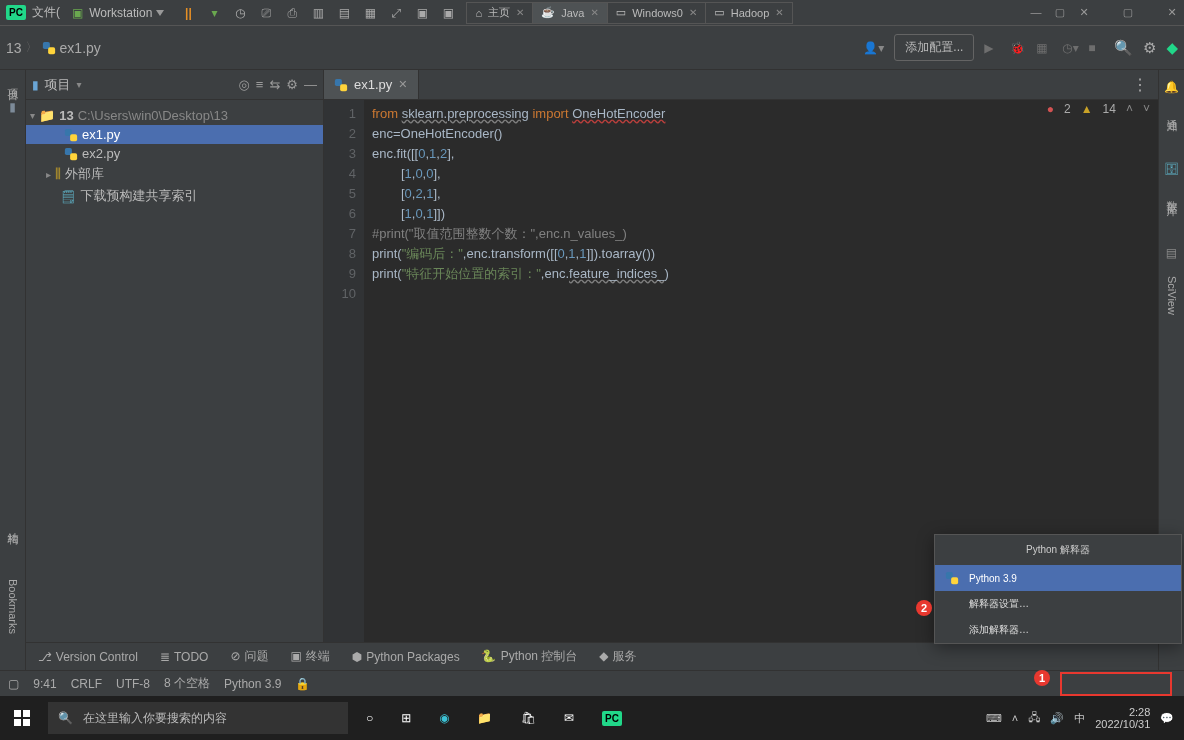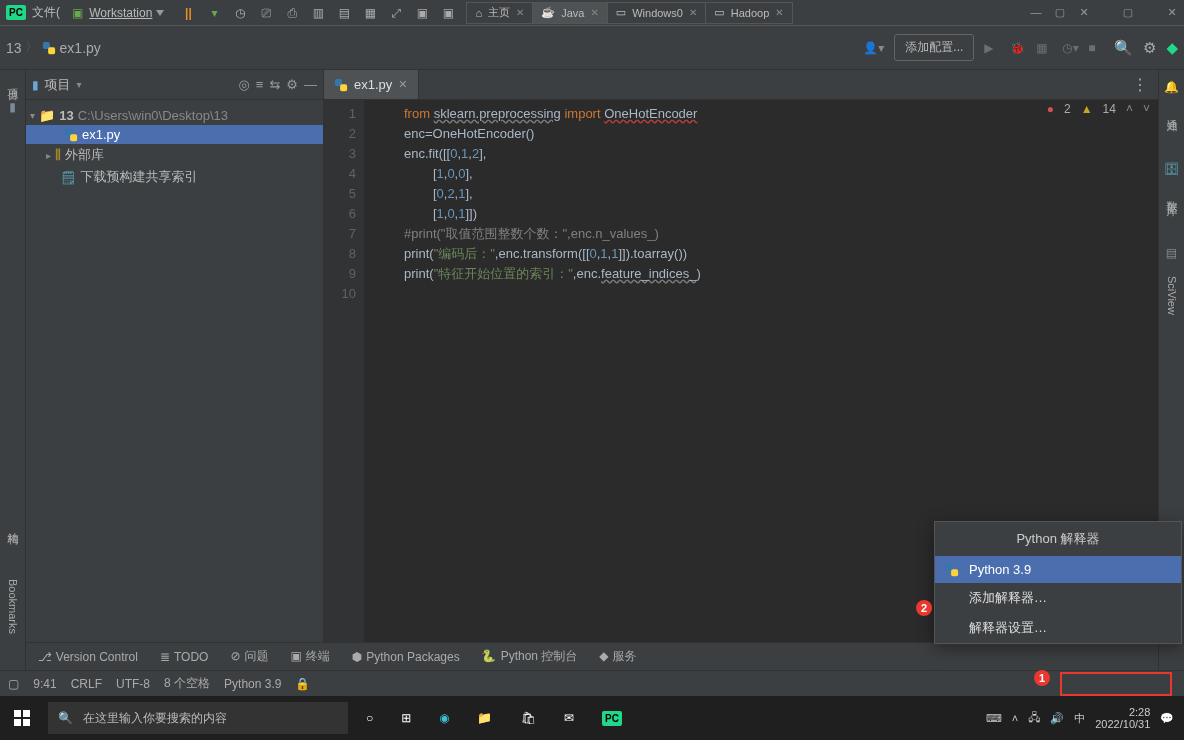--- a/index.html
+++ b/index.html
@@ -6,21 +6,21 @@
 body { background: #2b2b2b; color: #bbb; font-size: 12px; overflow: hidden; width: 1184px; height: 740px; position: relative; }
 
 
 .host-window { position: absolute; left: 0; top: 0; width: 1184px; height: 696px; background: #3c3f41; }
 
 
 .top-tabstrip { position:absolute; top:0; left:0; right:0; height:26px; background:#3c3f41; border-bottom:1px solid #555; display:flex; align-items:center; }
 .pc-badge { background:#21d789; color:#000; font-weight:bold; font-size:10px; padding:2px 3px; border-radius:2px; margin:0 6px; }
 .titlebar-item { white-space:nowrap; }
 .ws-dropdown svg { margin-left:4px; }
-.ws-dropdown { display:flex; align-items:center; border-radius:3px; padding:2px 6px;text-decoration:underline; }
+.ws-dropdown { display:flex; align-items:center; border-radius:3px; padding:2px 6px; }
 .tabstrip-icons { display:flex; gap:10px; align-items:center; margin:0 10px; }
 .tabstrip-icons .ic { width:16px; height:16px; display:flex; align-items:center; justify-content:center; color:#aaa; }
 .tabstrip-tabs { display:flex; align-items:center; }
 .tabstrip-tab { background:#3c3f41; border:1px solid #555; padding:3px 8px; display:flex; align-items:center; gap:6px; font-size:11px; color:#bbb; height:22px; margin-right:-1px; }
 .tabstrip-tab .close-x { color:#888; font-size:10px; }
 .tabstrip-tab.active { background:#4e5254; }
 .win-controls { margin-left:auto; display:flex; }
 .win-btn { width:24px; text-align:center; color:#999; font-size:11px; }
 
 
@@ -56,41 +56,41 @@
 
 
 .editor { display:flex; flex-direction:column; background:#2b2b2b; min-width:0; }
 .ed-tabs { height:30px; background:#3c3f41; border-bottom:1px solid #323232; display:flex; align-items:center; }
 .ed-tab { border-right:1px solid #323232; height:100%; display:flex; align-items:center; gap:6px; padding:0 10px; background:#4e5254; color:#ddd; font-size:13px; }
 .ed-tab .close-x { color:#999; font-size:11px; }
 .ed-more { margin-left:auto; padding:0 10px; color:#aaa; font-size:16px; }
 .ed-body { flex:1; display:grid; grid-template-columns:40px 1fr; font-family:"JetBrains Mono","Consolas",monospace; font-size:13px; position:relative; }
 .gutter { background:#313335; color:#606366; text-align:right; padding:4px 8px 0 0; line-height:20px; }
 .gutter div { height:20px; }
-.code { padding:4px 0 0 8px; line-height:20px; white-space:pre; color:#a9b7c6;margin-left:32px; }
+.code { padding:4px 0 0 8px; line-height:20px; white-space:pre; color:#a9b7c6; }
 .kw { color:#cc7832; }
 .str { color:#6a8759; }
 .num { color:#6897bb; }
 .cmt { color:#808080; }
 .warn-u { text-decoration: underline wavy #808080; }
 .err-u { text-decoration: underline wavy #bc3f3c; }
 .ed-insp { position:absolute; top:2px; right:8px; display:flex; gap:10px; align-items:center; color:#aaa; font-size:12px; }
 .ed-insp .err { color:#d25252; }
 .ed-insp .wrn { color:#c9a227; }
 
 
 .toolrow { position:absolute; bottom:26px; left:26px; right:26px; height:28px; background:#3c3f41; border-top:1px solid #323232; display:flex; align-items:center; gap:22px; padding:0 12px; color:#aaa; font-size:12px; }
 .toolrow .ic { margin-right:4px; }
 
 
 .status { position:absolute; bottom:0; left:0; right:0; height:26px; background:#3c3f41; border-top:1px solid #323232; display:flex; align-items:center; padding:0 8px; color:#aaa; font-size:12px; gap:14px; }
 .status .msg { flex:1; overflow:hidden; white-space:nowrap; text-overflow:ellipsis; }
 
 
-.popup { position:absolute; right:2px; bottom:52px; width:248px; background:#3c3f41; border:1px solid #555; box-shadow:0 4px 16px rgba(0,0,0,.4); color:#ddd; font-size:13px; }
+.popup { position:absolute; right:2px; bottom:52px; width:248px; background:#3c3f41; border:1px solid #555; box-shadow:0 4px 16px rgba(0,0,0,.4); color:#ddd; font-size:10px; }
 .popup-title { text-align:center; padding:8px 0; color:#ccc; }
 .popup-item { padding:6px 10px; display:flex; gap:10px; align-items:center; }
 .popup-item.sel { background:#4b6eaf; color:#fff; }
 .popup-item.boxed { outline:2px solid #e8382f; outline-offset:-2px; }
 
 
 .redbox { position:absolute; border:2px solid #e8382f; pointer-events:none; }
 .red-circle { position:absolute; width:16px; height:16px; border-radius:50%; background:#e8382f; color:#fff; font-size:11px; font-weight:bold; display:flex; align-items:center; justify-content:center; z-index:50; }
 
 
@@ -223,20 +223,27 @@
             <span class="folder-ico">📁</span>
             <b>13</b>
             <span class="dim">C:\Users\win0\Desktop\13</span>
           </div>
           <div class="tree-row indent1 sel">
             <svg class="pyglyph" viewBox="0 0 16 16">
                 <rect width="8" height="8" x="1" y="1" fill="#3776ab" rx="2"></rect>
                 <rect width="8" height="8" x="7" y="7" fill="#ffd43b" rx="2"></rect>
               </svg>
             <span>ex1.py</span>
+          </div>
+          <div class="tree-row indent1">
+            <svg class="pyglyph" viewBox="0 0 16 16">
+                <rect width="8" height="8" x="1" y="1" fill="#3776ab" rx="2"></rect>
+                <rect width="8" height="8" x="7" y="7" fill="#ffd43b" rx="2"></rect>
+              </svg>
+            <span>ex2.py</span>
           </div>
           <div class="tree-row indent0b">
             <span style="color:#888;font-size:10px">▸</span>
             <span style="color:#c9a227">⫼</span>
             <span>外部库</span>
           </div>
           <div class="tree-row indent0b">
             <span style="width:10px"></span>
             <span style="color:#5fb4c9">🗒</span>
             <span>下载预构建共享索引</span>
@@ -327,25 +334,25 @@
     <div class="popup-title">Python 解释器</div>
     <div class="popup-item sel">
       <svg class="pyglyph" viewBox="0 0 16 16">
           <rect width="8" height="8" x="1" y="1" fill="#3776ab" rx="2"></rect>
           <rect width="8" height="8" x="7" y="7" fill="#ffd43b" rx="2"></rect>
         </svg>
       <span>Python 3.9</span>
     </div>
     <div class="popup-item">
         <span style="width:14px"></span>
-        <span>添加解释器…</span>
+        <span>解释器设置…</span>
       </div>
     <div class="popup-item">
         <span style="width:14px"></span>
-        <span>解释器设置…</span>
+        <span>添加解释器…</span>
       </div>
   </div>
 
   <div class="red-circle" style="right:134px; bottom:10px">1</div>
   <div class="redbox" style="right:12px; bottom:0; width:112px; height:24px"></div>
   <div class="red-circle" style="right:252px; bottom:80px">2</div>
 
 </div>
 
 <div class="taskbar">

